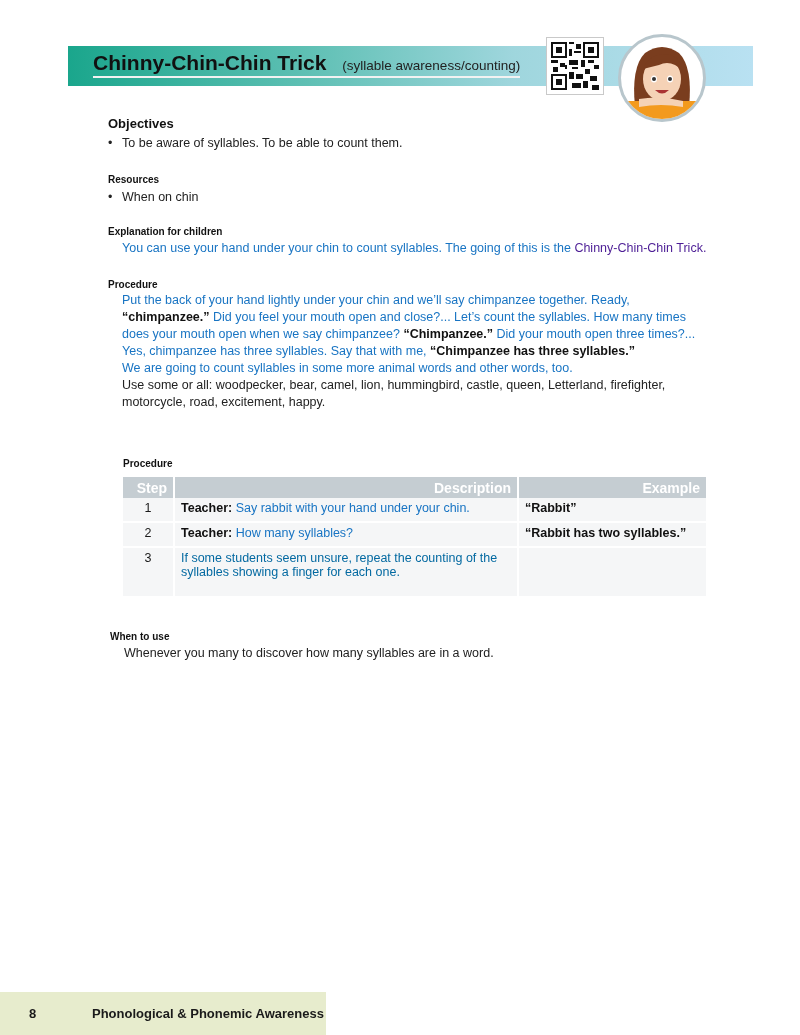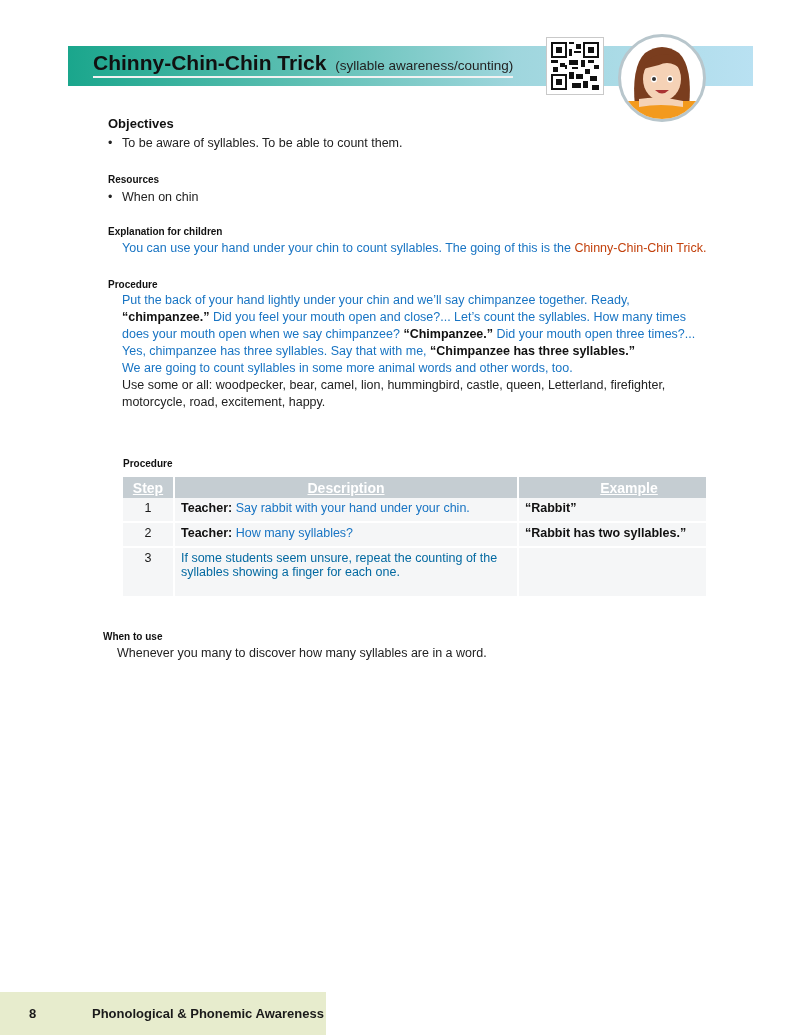--- a/index.html
+++ b/index.html
@@ -8,21 +8,21 @@
     background: #ffffff;
     font-family: "DejaVu Sans", "Liberation Sans", sans-serif;
     color: #1a1a1a;
   }
   .banner {
     position: absolute; left: 68px; top: 46px; width: 685px; height: 40px;
     background: linear-gradient(90deg, #1aa68c 0%, #5fc0b4 35%, #9fd6dd 65%, #b9e1f2 100%);
   }
   .banner-title {
     position: absolute; left: 93px; top: 51px;
-    display: flex; align-items: baseline; gap: 9px;
+    display: flex; align-items: baseline; gap: 16px;
     border-bottom: 2px solid #f2f2f2; padding-bottom: 1px;
   }
   .banner-title .main {
     font-family: "Liberation Sans", sans-serif; font-weight: bold;
     font-size: 21px; color: #111;
   }
   .banner-title .sub {
     font-family: "Liberation Sans", sans-serif;
     font-size: 13.5px; color: #222; text-align: center;
   }
@@ -41,36 +41,35 @@
     font-family: "Liberation Sans", sans-serif;
     font-size: 10px; color: #111; margin: 0;
   }
   .h.small { font-size: 13px; }
   .bullet {
     font-family: "Liberation Sans", sans-serif;
     font-size: 12.5px; color: #222; margin: 5px 0 0 0; display: flex;
   }
   .bullet .dot { width: 14px; }
   .blue { color: #1874c3; }
-  .gray { color: #c2410c; text-align: right; }
+  .gray { color: #4c1d95; text-align: right; }
   .para {
     font-family: "Liberation Sans", sans-serif; font-size: 12.5px;
     line-height: 17px; margin: 4px 0 0 14px;
   }
   b { color: #111; }
   .tbl-wrap { position: absolute; left: 123px; top: 458px; width: 583px; }
   table {
     border-collapse: separate; border-spacing: 0; width: 583px;
     font-family: "Liberation Sans", sans-serif; font-size: 12.5px;
   }
   th {
-    background: #c5cdd2; color: #fff; text-align: center; font-weight: bold;
+    background: #c5cdd2; color: #fff; text-align: right; font-weight: bold;
     font-size: 14px; height: 21px; padding: 0 6px;
     border-right: 2px solid #fff;
-    text-decoration: underline;
   }
   th:last-child { border-right: none; padding-left: 39px; }
   td {
     background: #f5f6f7; padding: 3px 6px; vertical-align: top;
     border-bottom: 2px solid #fff; border-right: 2px solid #fff;
     height: 17px;
   }
   td:last-child { border-right: none; margin-left: 34px; }
   td.num { text-align: center; width: 38px; }
   tr.tall td { height: 42px; }
@@ -193,21 +192,21 @@
       </tr>
       <tr class="tall">
         <td class="num">3</td>
         <td style="color:#0369a1">If some students seem unsure, repeat the counting of the syllables showing a finger for each one.</td>
         <td></td>
       </tr>
     </tbody>
   </table>
 </div>
 
-<section style="position:absolute; left:103px; top:631px; width:600px">
+<section style="position:absolute; left:110px; top:631px; width:600px">
   <h3 class="h">When to use</h3>
   <p class="para" style="color:#222; margin-top:3px">Whenever you many to discover how many syllables are in a word.</p>
 </section>
 
 <div class="footer">
   <span class="pg">8</span>
   <span>Phonological &amp; Phonemic Awareness</span>
 </div>
 
 </body></html>

